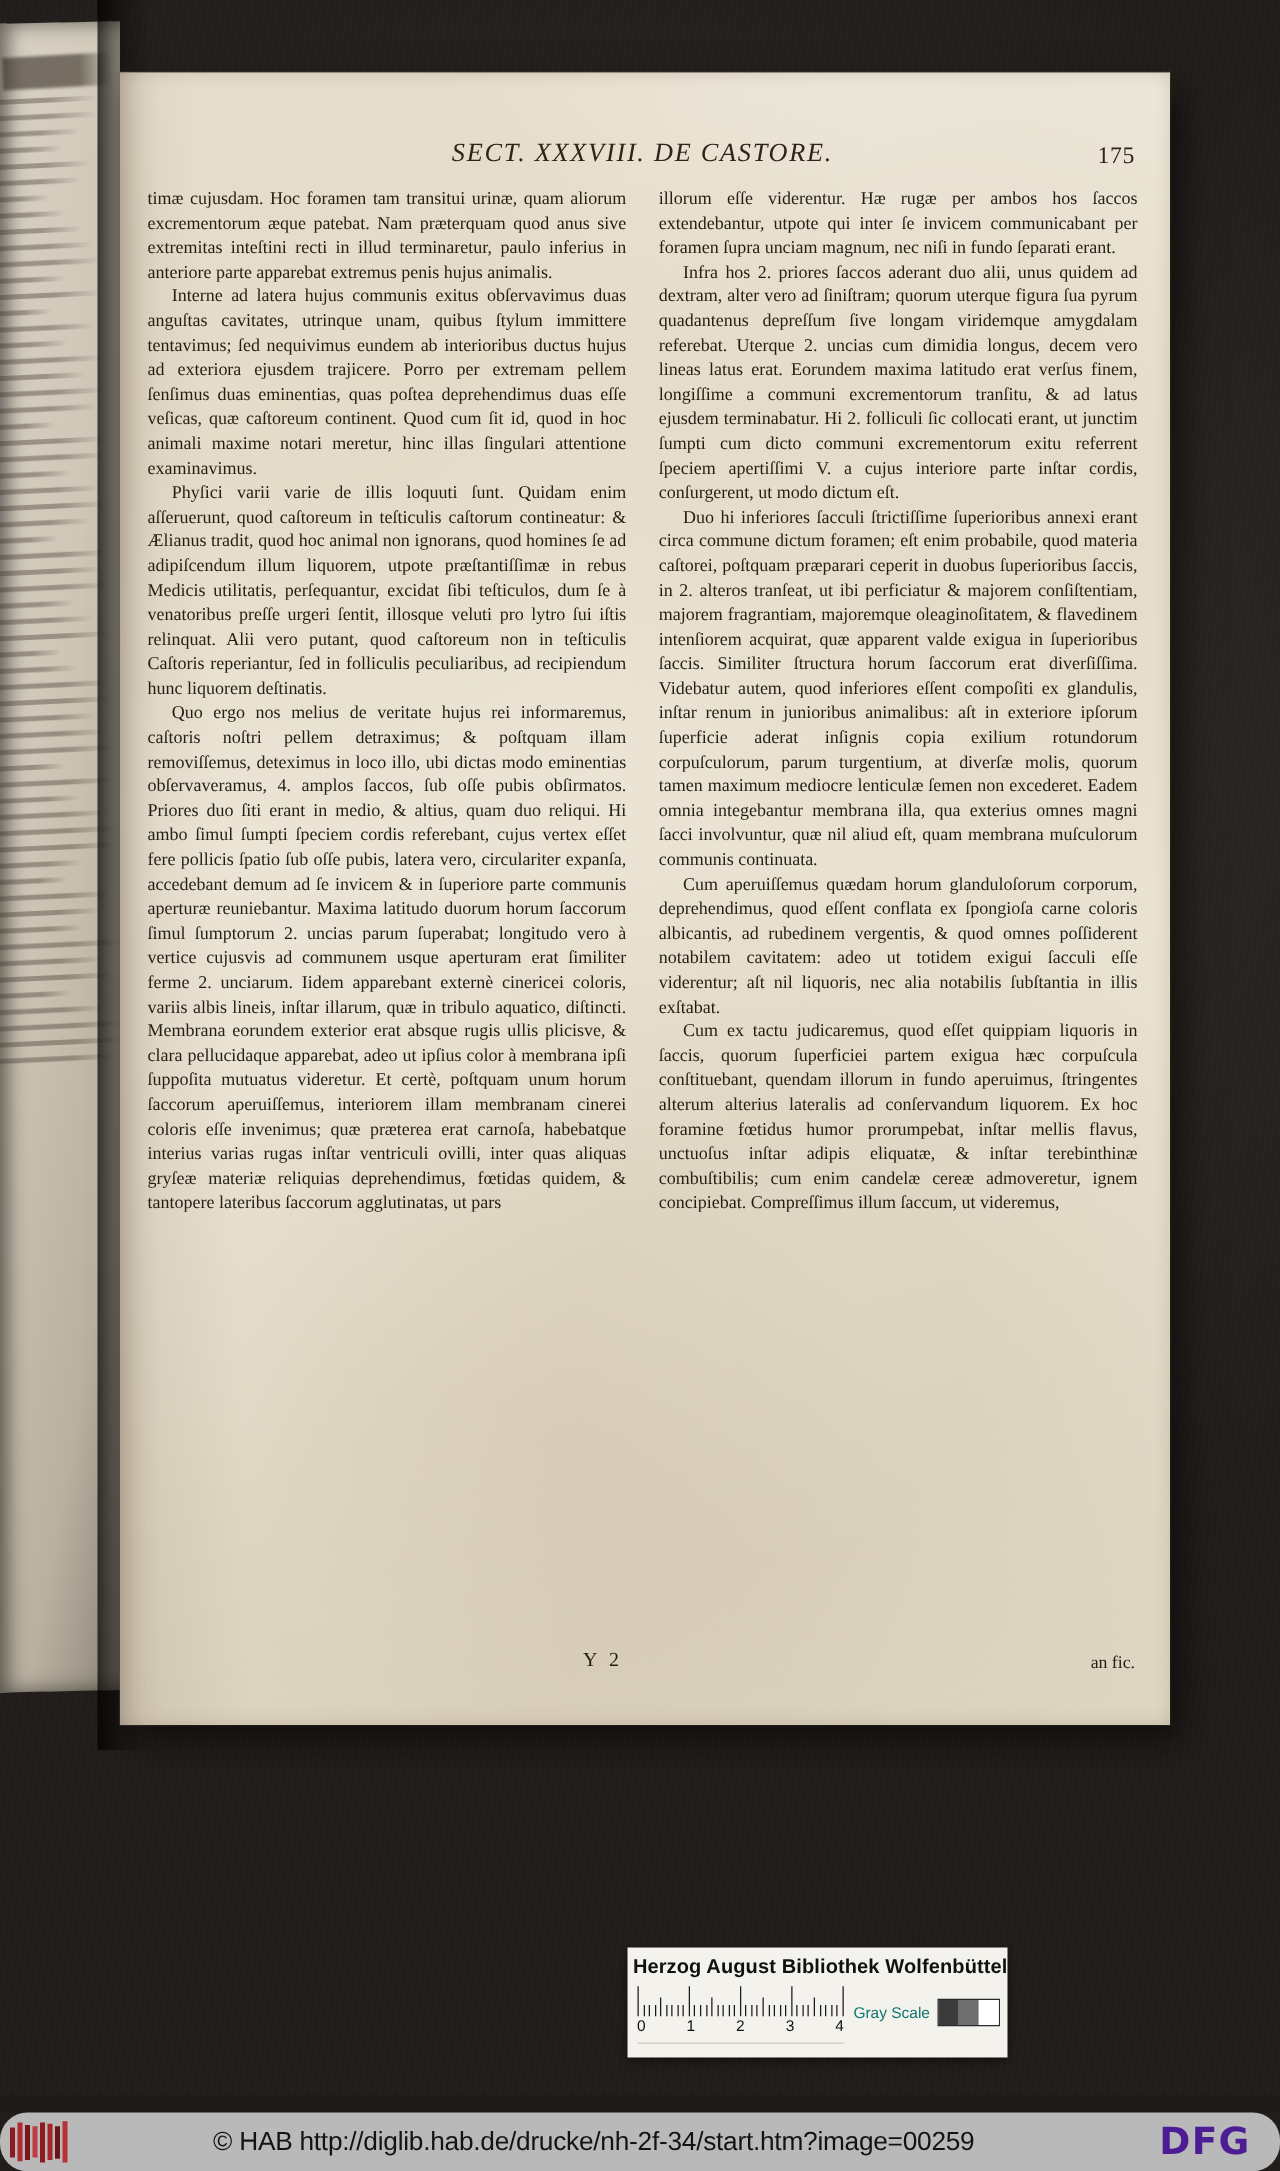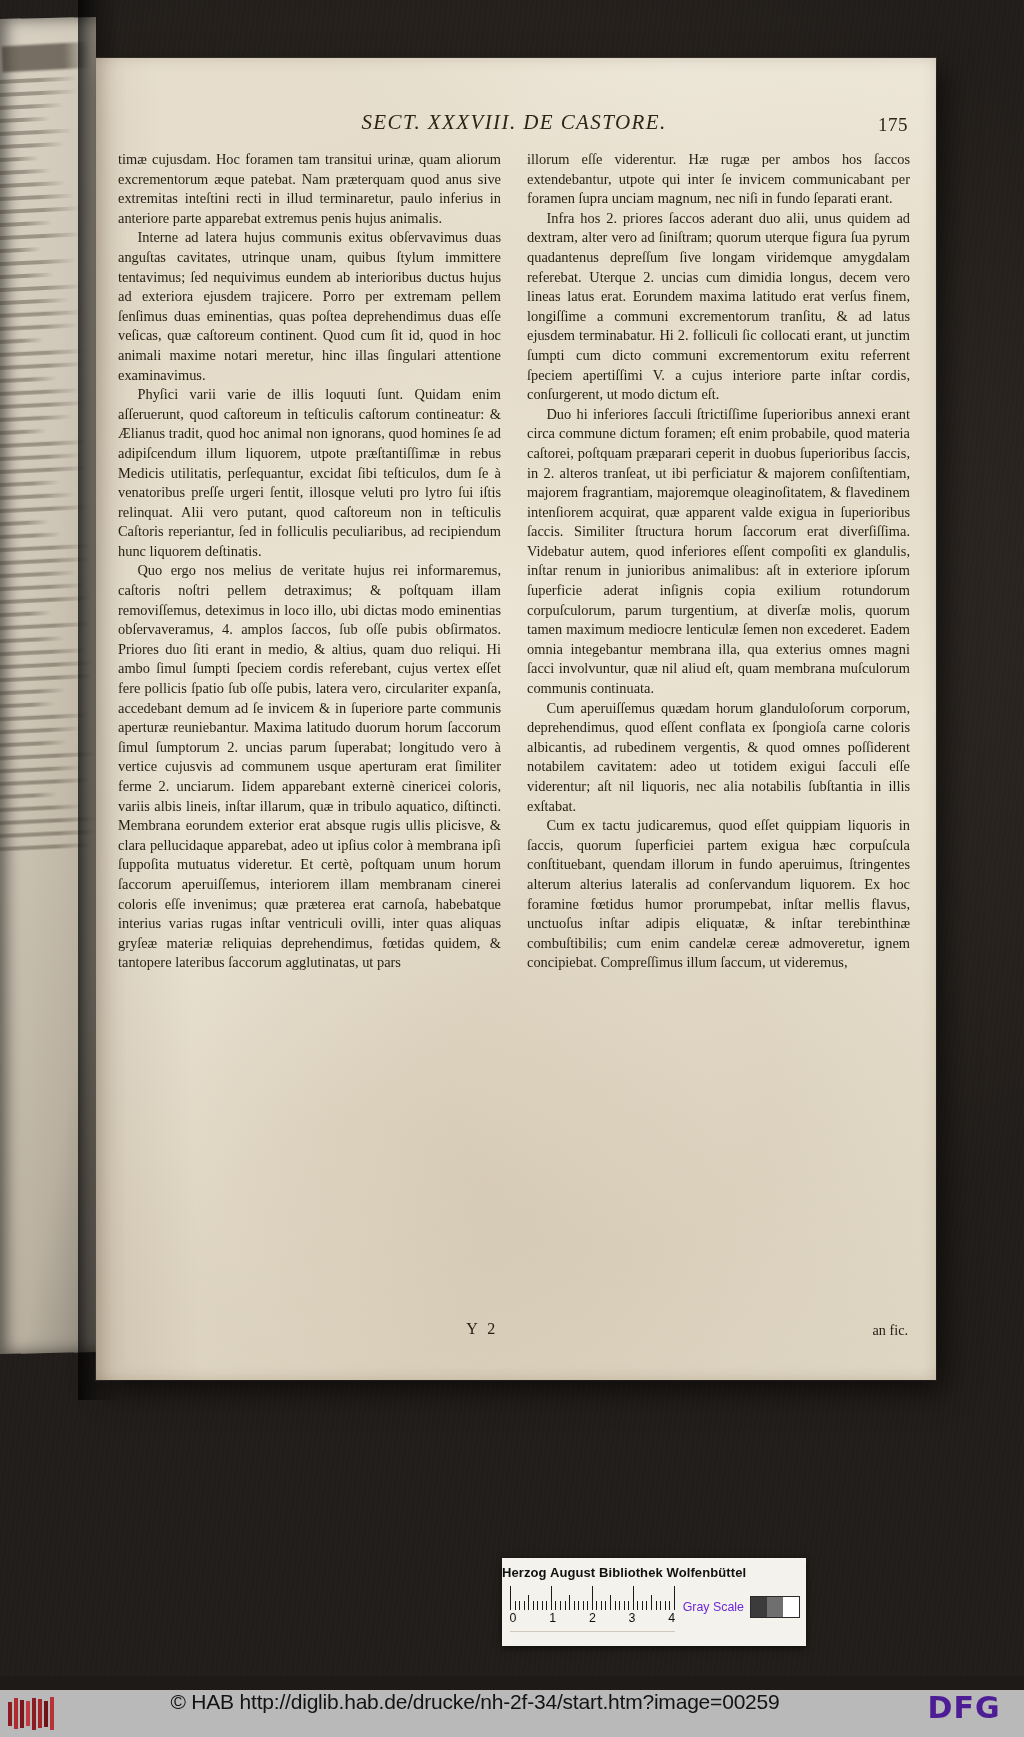--- a/index.html
+++ b/index.html
@@ -176,23 +176,23 @@
   .card{
     position:absolute;
     left: 502px; top: 1558px;
     width: 304px; height: 88px;
     background: #f4f2ec;
     box-shadow: 0 2px 7px rgba(0,0,0,.6);
     font-family:"Liberation Sans", sans-serif;
     overflow:hidden;
   }
   .card .card-title{
-    text-align:left;
+    text-align:right;
     font-weight:bold;
-    font-size: 13px;
+    font-size: 16px;
     color:#101010;
     padding-top: 7px;
     letter-spacing:.1px;
   }
   .card-body{
     display:flex;
     align-items:flex-start;
     padding: 4px 6px 0 8px;
     gap: 8px;
   }
@@ -228,39 +228,40 @@
     background:#cfcabd;
   }
   .gray-wrap{
     display:flex;
     align-items:center;
     gap:6px;
     padding-top:12px;
   }
   .gray-label{
     font-size:12.4px;
-    color:#6d28d9;
+    color:#0f766e;
     white-space:nowrap;
   }
   .gray-patches{
     display:flex;
     border:1px solid #2a2a2a;
     height:22px;
   }
   .gray-patches i{ display:block; width:16px; height:100%; }
 
   
   .footer{
     position:absolute;
     left:0; bottom:0;
     width:100%; height:47px;
     background:#b9b9b9;
     display:flex;
-    align-items:flex-start;
+    align-items:center;
     font-family:"Liberation Sans", sans-serif;
+    border-radius:22px;
   }
   .footer .colorbars{
     width:76px; height:100%;
     display:flex; align-items:center; gap:2px;
     padding-left:8px;
   }
   .footer .colorbars i{
     display:block; width:4px; height:30px;
   }
   .footer .url{

